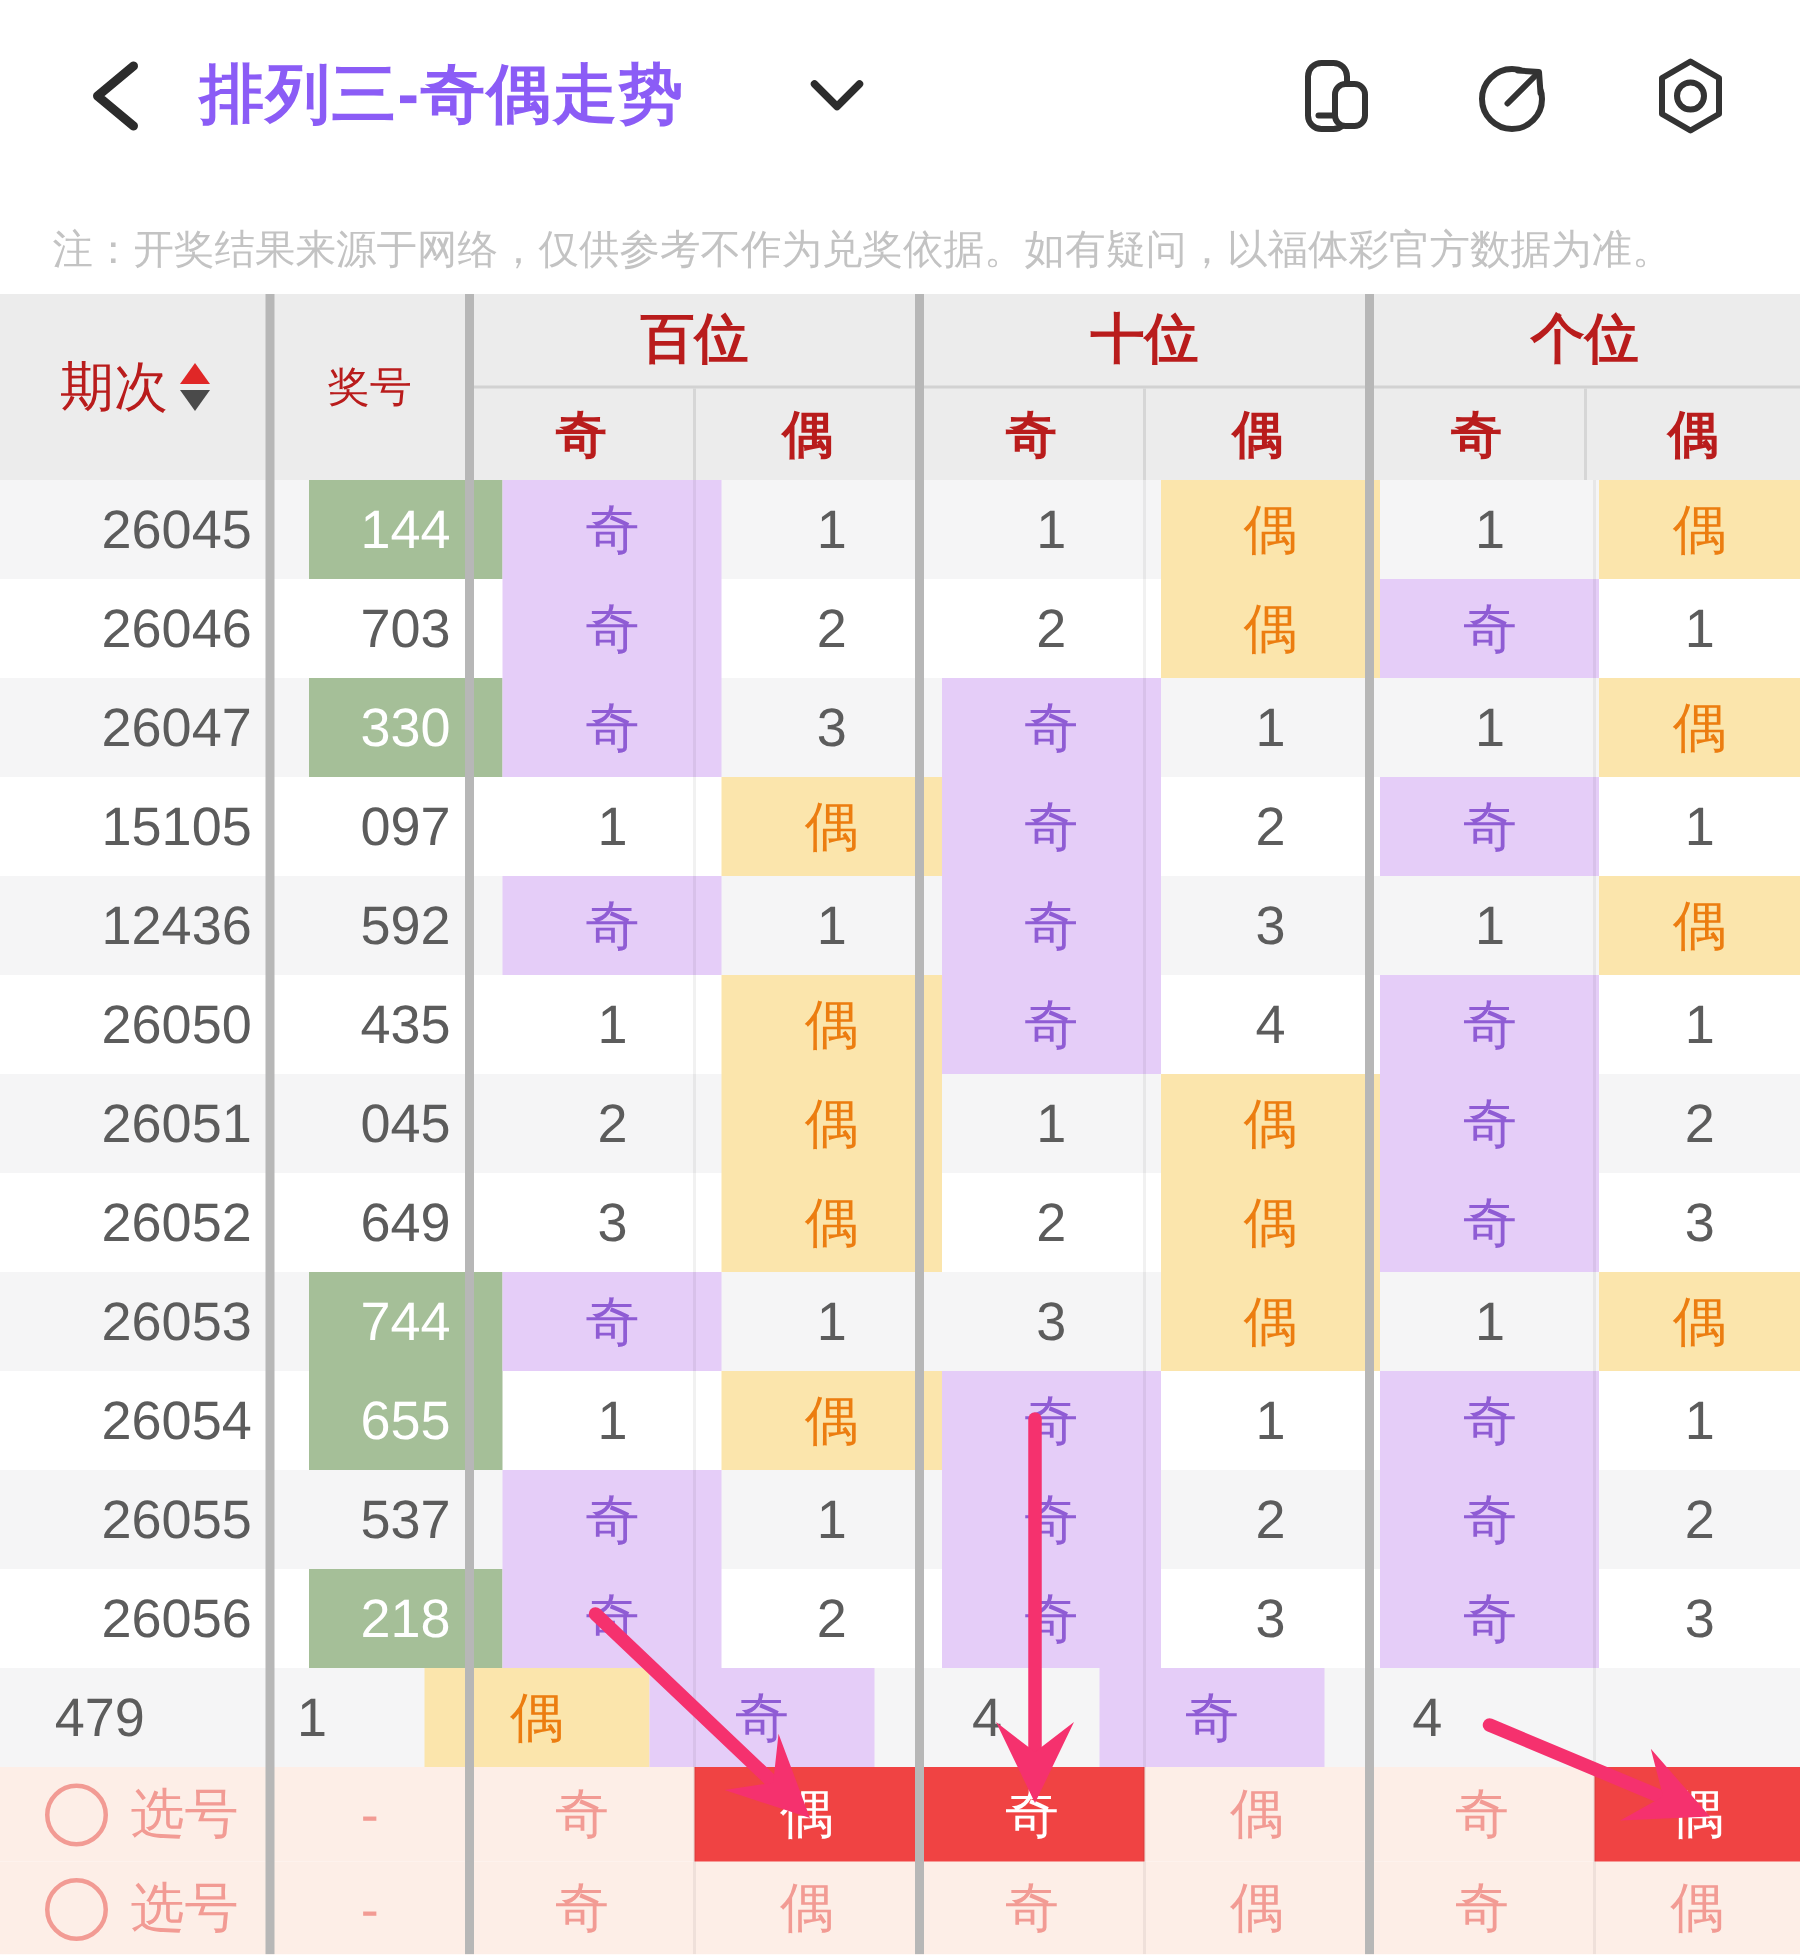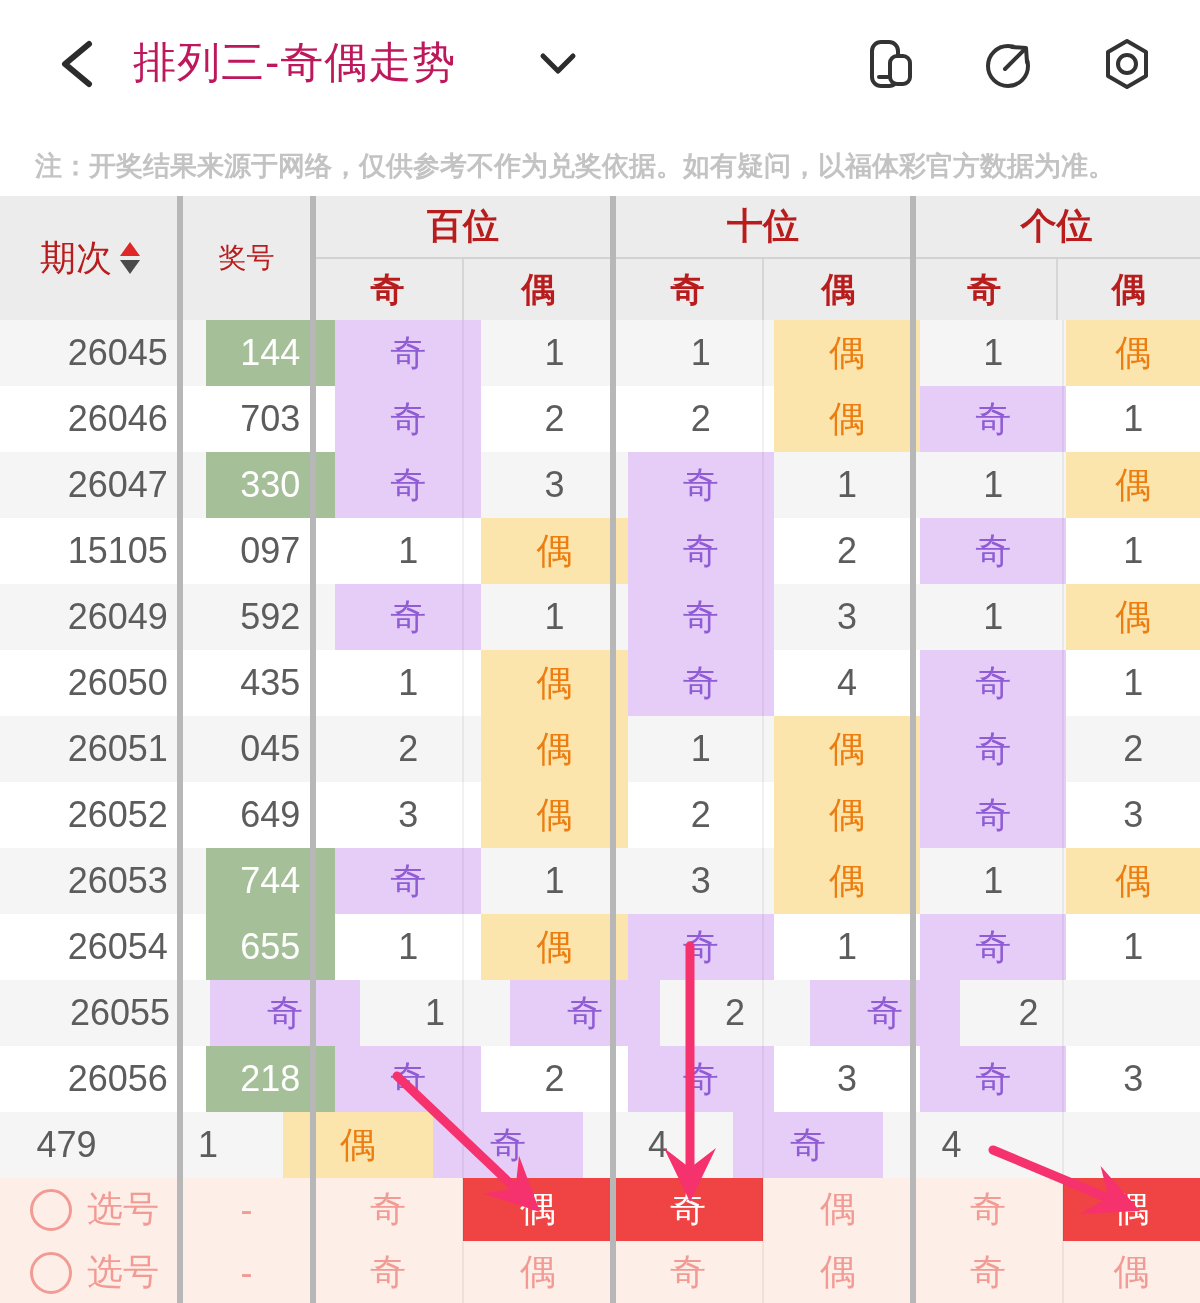--- a/index.html
+++ b/index.html
@@ -2,27 +2,27 @@
 <html style="--odd-bg: #e5cdf8; --odd-text: #8f5cd4; --even-bg: #fbe5ac; --even-text: #ec7d10; --green-bg: #a5bf98; --sel-bg: #f04343; --pick-bg: #fdeee7; --pick-text: #f29b94; --arrow: #f5316e; --sort-up: #e02727; --sort-down: #4a4a4a;"><head>
 <meta charset="utf-8">
 <style>
   html,body{margin:0;padding:0;background:#fff;}
   .page{position:relative;width:1200px;height:1303px;overflow:hidden;background:#fff;
         font-family:"Liberation Sans","DejaVu Sans",sans-serif;}
 
   
   .navbar{position:absolute;top:0;left:0;width:1200px;height:130px;background:#fff;}
   .back{position:absolute;left:55px;top:38px;width:44px;height:52px;cursor:pointer;}
-  .title{position:absolute;left:133px;top:34px;font-size:43px;font-weight:400;color:#be185d;letter-spacing:1px;white-space:nowrap;}
+  .title{position:absolute;left:133px;top:34px;font-size:43px;font-weight:700;color:#8b5cf6;letter-spacing:1px;white-space:nowrap;}
   .title-caret{position:absolute;left:537px;top:50px;width:42px;height:28px;cursor:pointer;}
   .nav-ic{position:absolute;top:37px;width:52px;height:54px;cursor:pointer;}
   .ic-window{left:864px;} .ic-share{left:983px;} .ic-settings{left:1101px;}
 
   
-  .note{position:absolute;left:35px;top:148px;font-size:27px;color:#c3c3c3;white-space:nowrap;font-weight:bold;}
+  .note{position:absolute;left:35px;top:148px;font-size:27px;color:#c3c3c3;white-space:nowrap;}
 
   
   .trend{position:absolute;top:196px;left:0;width:1200px;height:1107px;}
   .thead{display:flex;height:124px;background:#ececec;color:#b91c1c;}
   .th-period{width:180px;display:flex;align-items:center;justify-content:center;font-size:36px;}
   .th-number{width:133px;display:flex;align-items:center;justify-content:center;font-size:28px;}
   .th-group{display:flex;flex-direction:column;font-weight:bold;}
   .g-b{width:300px;} .g-s{width:300px;} .g-g{width:287px;}
   .g-label{height:61px;display:flex;align-items:center;justify-content:center;font-size:36px;border-bottom:2px solid #d2d2d2;}
   .g-sub{height:61px;display:flex;}
@@ -161,21 +161,21 @@
           <div class="c0">15105</div>
           <div class="c1">097</div>
           <div class="cc w150 ">1</div>
           <div class="cc w150 cell-even">偶</div>
           <div class="cc w150 cell-odd">奇</div>
           <div class="cc w150 ">2</div>
           <div class="cc w150 cell-odd">奇</div>
           <div class="cc w137 ">1</div>
         </div>
         <div class="trow alt">
-          <div class="c0">26049</div>
+          <div class="c0">12436</div>
           <div class="c1">592</div>
           <div class="cc w150 cell-odd">奇</div>
           <div class="cc w150 ">1</div>
           <div class="cc w150 cell-odd">奇</div>
           <div class="cc w150 ">3</div>
           <div class="cc w150 ">1</div>
           <div class="cc w137 cell-even">偶</div>
         </div>
         <div class="trow">
           <div class="c0">26050</div>
@@ -222,20 +222,21 @@
           <div class="c1 green">655</div>
           <div class="cc w150 ">1</div>
           <div class="cc w150 cell-even">偶</div>
           <div class="cc w150 cell-odd">奇</div>
           <div class="cc w150 ">1</div>
           <div class="cc w150 cell-odd">奇</div>
           <div class="cc w137 ">1</div>
         </div>
         <div class="trow alt">
           <div class="c0">26055</div>
+          <div class="c1">537</div>
           <div class="cc w150 cell-odd">奇</div>
           <div class="cc w150 ">1</div>
           <div class="cc w150 cell-odd">奇</div>
           <div class="cc w150 ">2</div>
           <div class="cc w150 cell-odd">奇</div>
           <div class="cc w137 ">2</div>
         </div>
         <div class="trow">
           <div class="c0">26056</div>
           <div class="c1 green">218</div>

